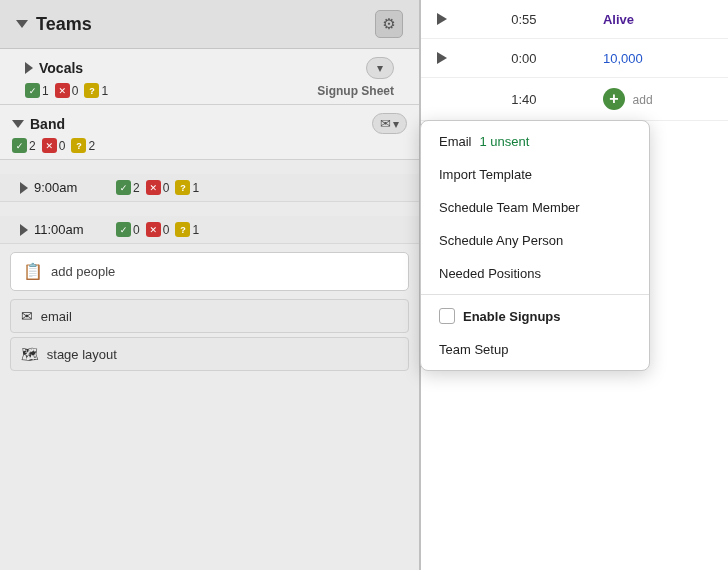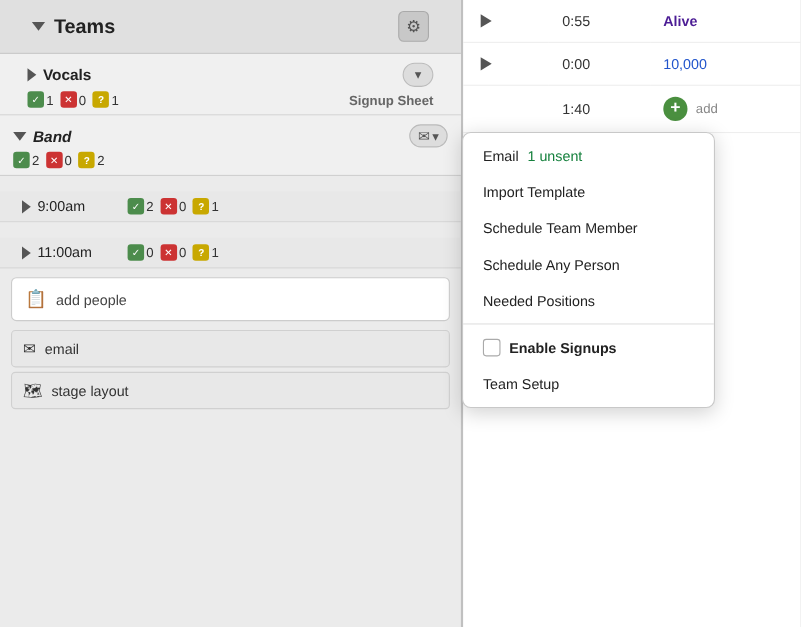--- a/index.html
+++ b/index.html
@@ -22,21 +22,21 @@
       height: 570px;
       background: #ebebeb;
       border-right: 1px solid #c0c0c0;
     }
 
     
     .panel-header {
       display: flex;
       align-items: center;
       justify-content: space-between;
-      padding: 10px 29px;
+      padding: 10px 16px;
       background: #e0e0e0;
       border-bottom: 1px solid #c5c5c5;
     }
     .panel-title {
       display: flex;
       align-items: center;
       gap: 8px;
       font-size: 18px;
       font-weight: bold;
       color: #222;
@@ -151,21 +151,20 @@
       display: flex;
       align-items: center;
       justify-content: space-between;
       margin-bottom: 4px;
     }
     .band-title-wrap {
       display: flex; align-items: center; gap: 6px;
       font-weight: bold;
       font-size: 14px;
       color: #222;
-      font-style: italic;
     }
     .email-expand-btn {
       display: flex; align-items: center; gap: 2px;
       background: #ddd;
       border-radius: 12px;
       border: 1px solid #bbb;
       padding: 2px 7px;
       cursor: pointer;
       font-size: 12px;
       color: #555;

